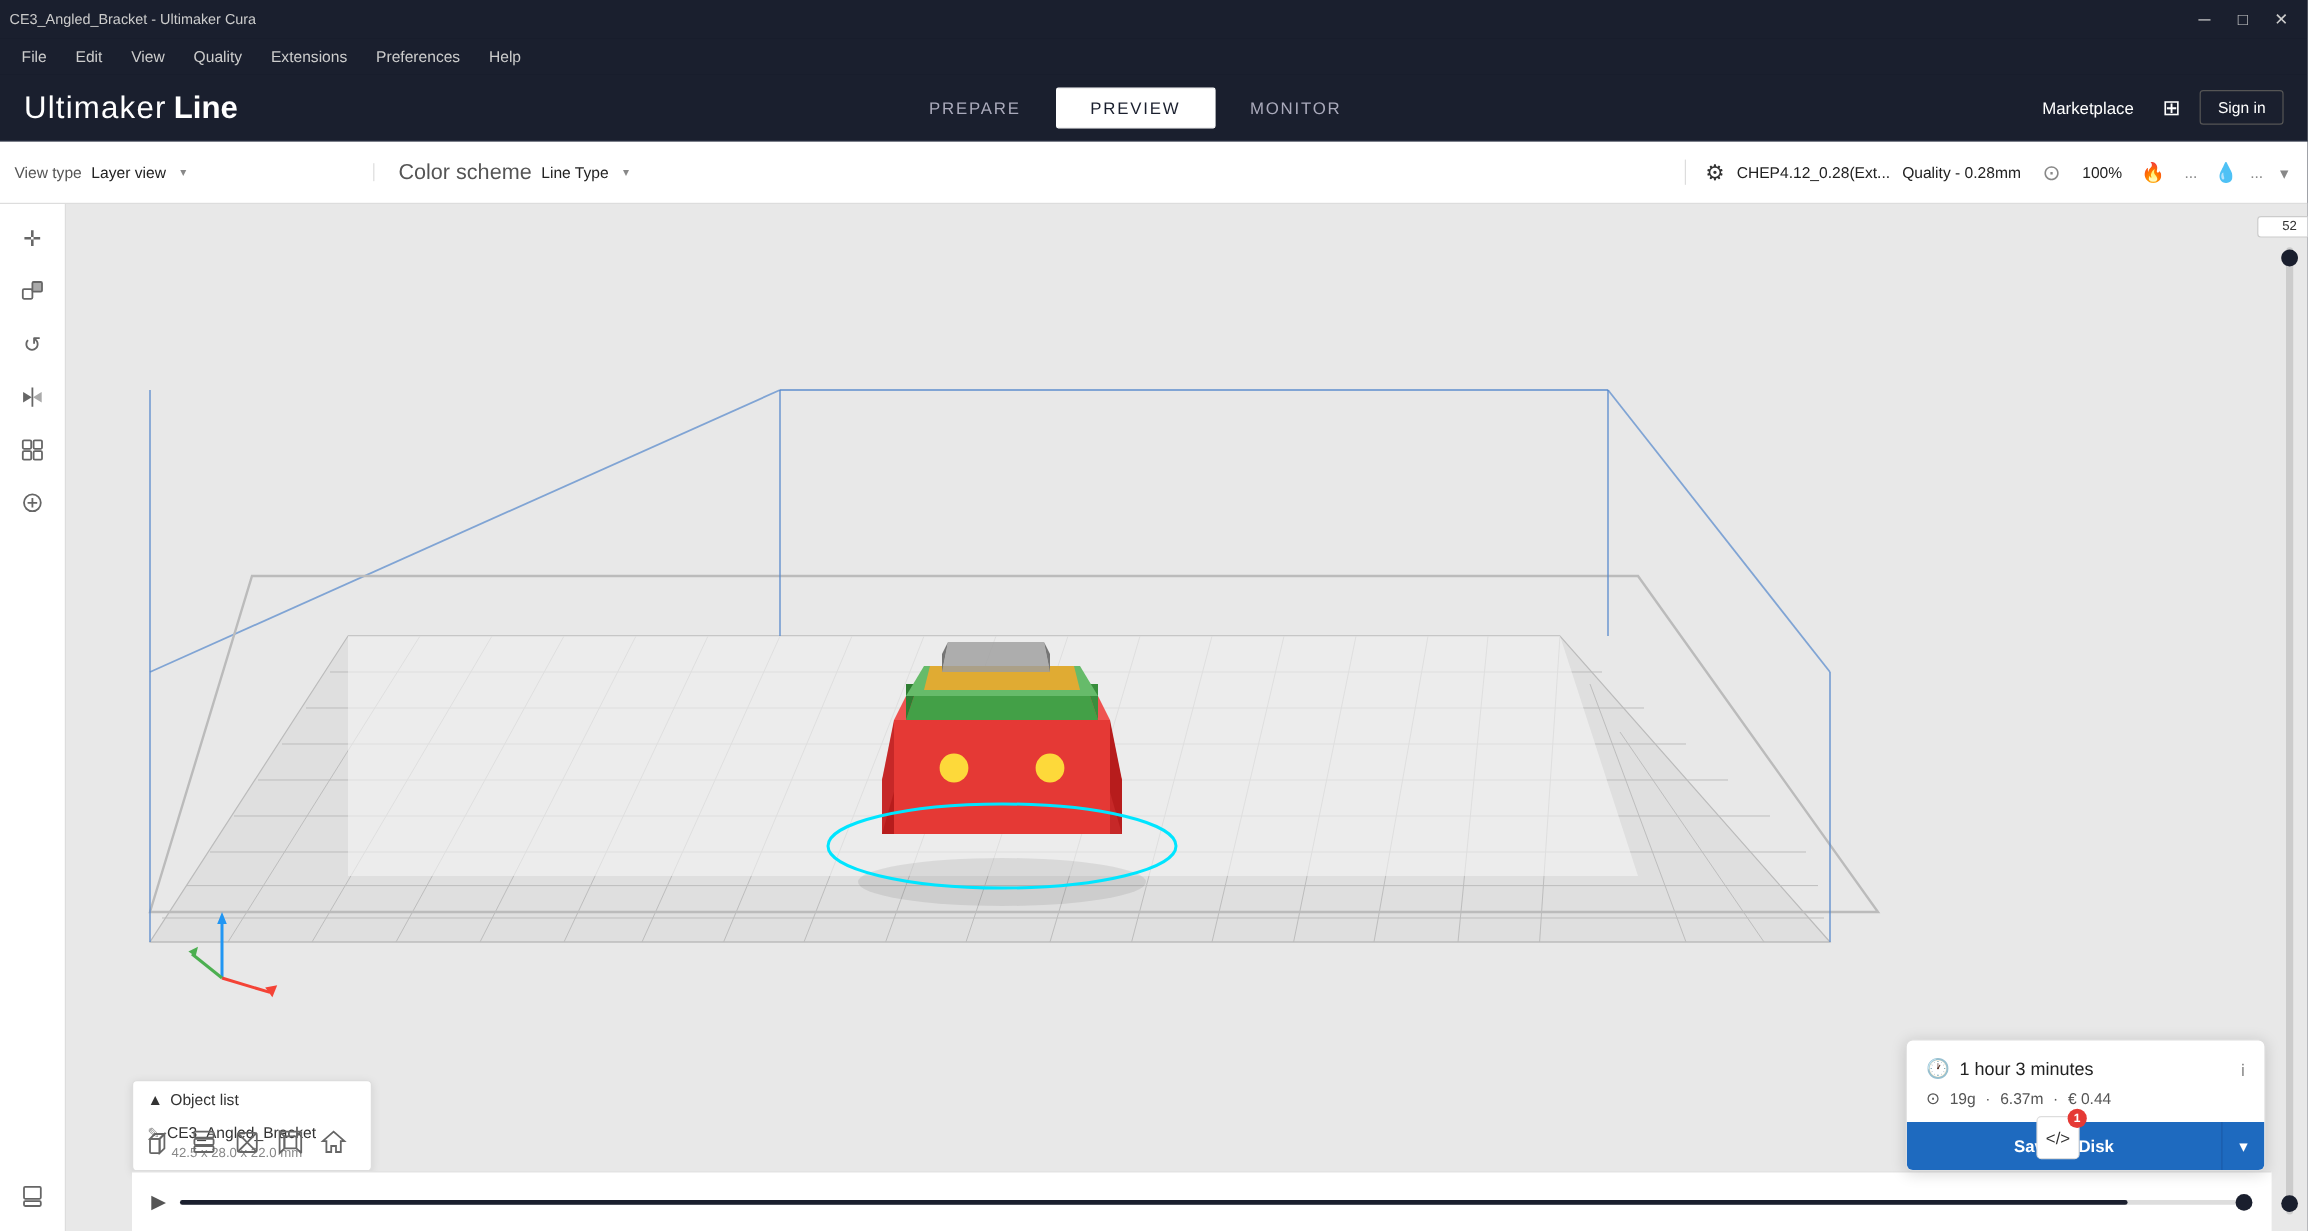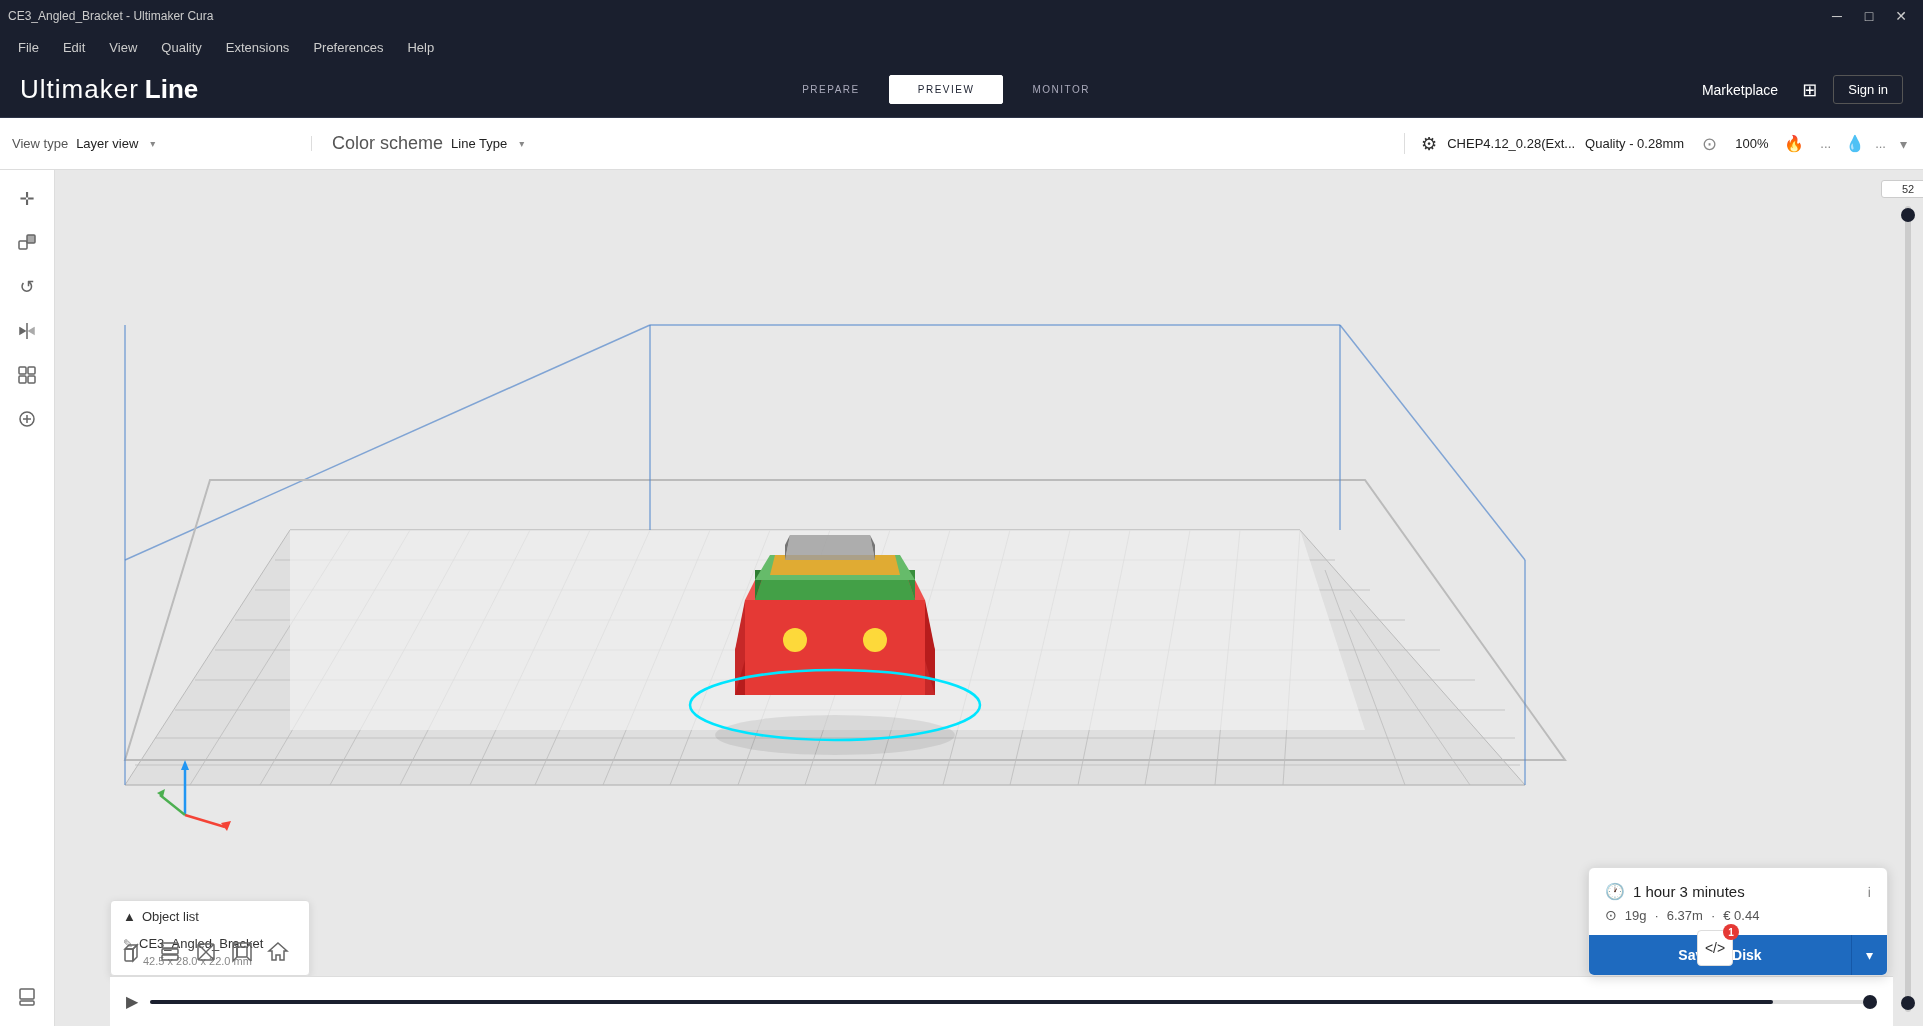--- a/index.html
+++ b/index.html
@@ -51,21 +51,21 @@
       padding: 0 20px;
       border-bottom: 1px solid #2d3448;
     }
     .logo { display: flex; align-items: baseline; gap: 6px; }
     .logo-ultimaker { color: white; font-size: 26px; font-weight: 300; letter-spacing: 1px; }
     .logo-cura { color: white; font-size: 26px; font-weight: 700; }
     .nav-tabs { display: flex; gap: 0; }
     .nav-tab {
       padding: 8px 28px;
       color: #aab;
-      font-size: 10px;
+      font-size: 14px;
       font-weight: 500;
       cursor: pointer;
       letter-spacing: 1.5px;
       text-transform: uppercase;
       border: 1px solid transparent;
     }
     .nav-tab.active {
       background: white;
       color: #1a1f2e;
       border: 1px solid white;

